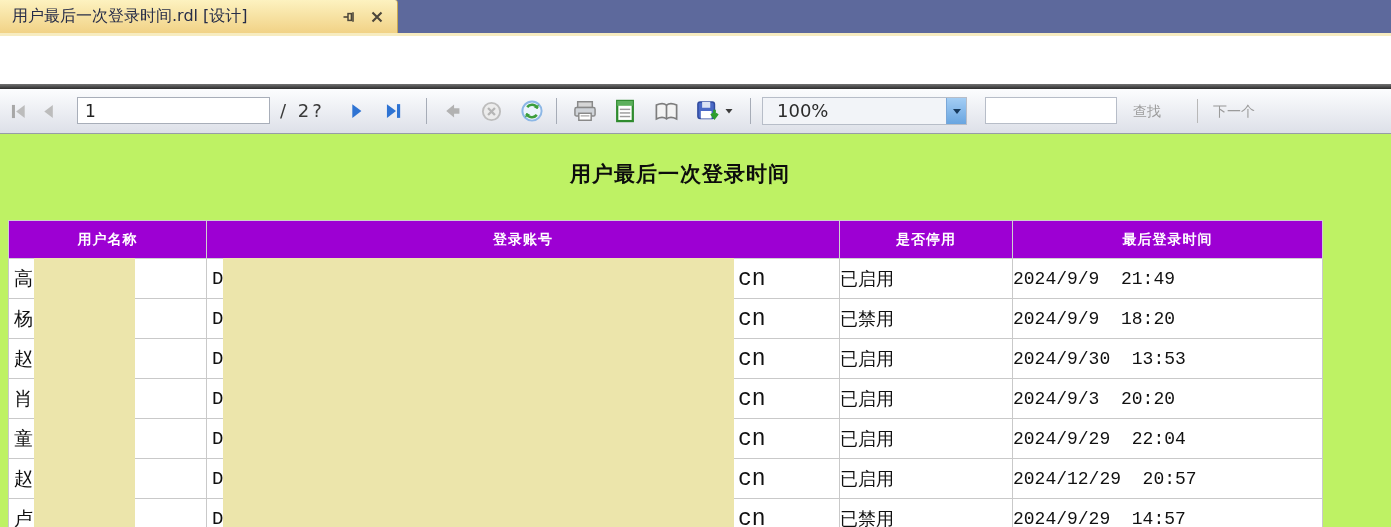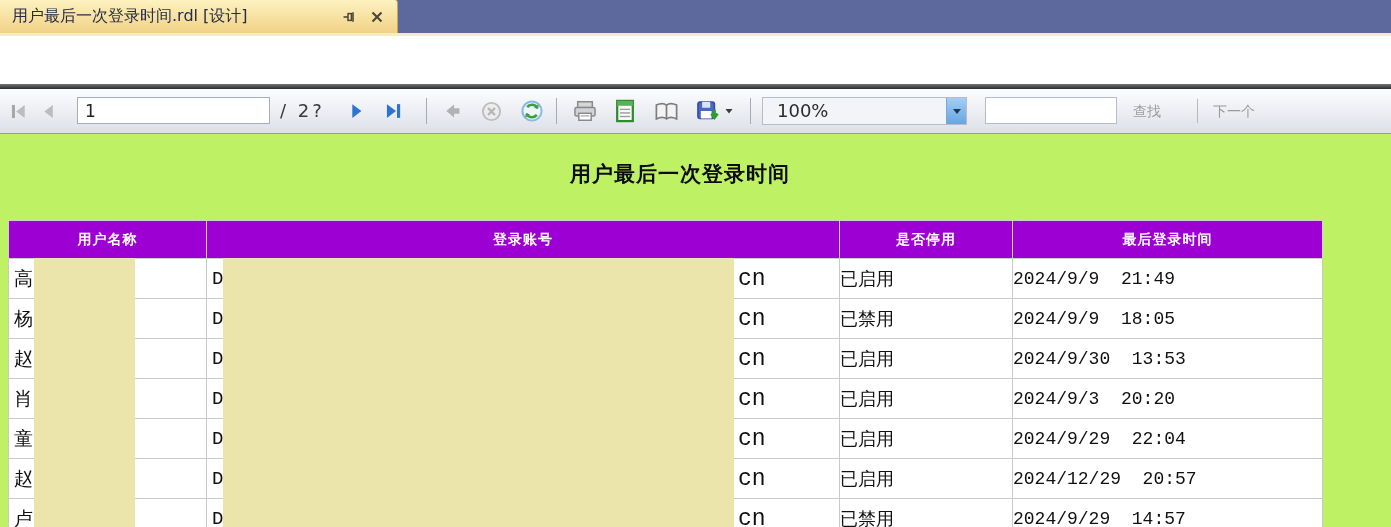--- a/index.html
+++ b/index.html
@@ -227,21 +227,21 @@
           <td>
               <span class="char">杨</span>
               <span class="redact name-box"></span>
             </td>
           <td>
               <span class="acct-d mono">D</span>
               <span class="redact account-box"></span>
               <span class="acct-cn mono">cn</span>
             </td>
           <td class="status-cell">已禁用</td>
-          <td class="date-cell mono">2024/9/9  18:05</td>
+          <td class="date-cell mono">2024/9/9  18:20</td>
         </tr>
         <tr>
           <td>
               <span class="char">赵</span>
               <span class="redact name-box"></span>
             </td>
           <td>
               <span class="acct-d mono">D</span>
               <span class="redact account-box"></span>
               <span class="acct-cn mono">cn</span>

